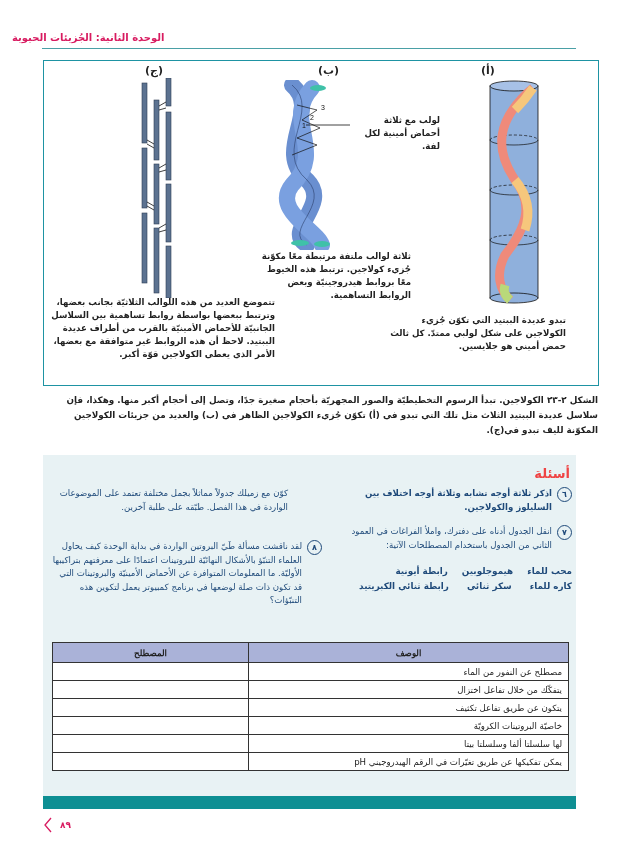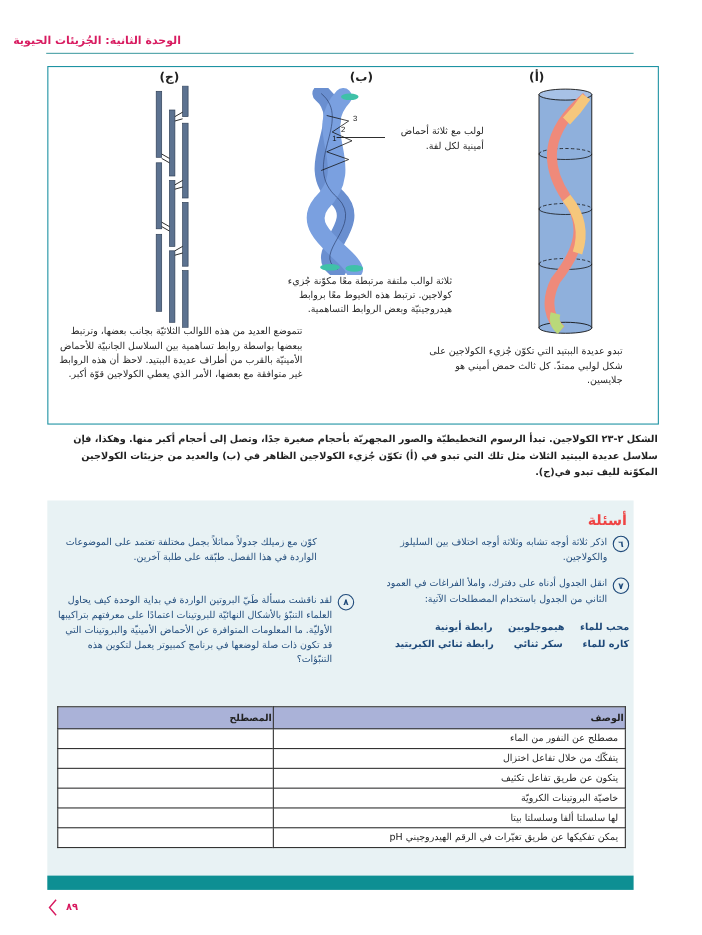--- a/index.html
+++ b/index.html
@@ -3,29 +3,29 @@
 <meta charset="utf-8">
 <style>
   html,body{margin:0;padding:0;background:#fff;}
   body{width:638px;height:850px;position:relative;overflow:hidden;font-family:"DejaVu Sans",sans-serif;color:#222;}
   .abs{position:absolute;}
   .rtl{direction:rtl;text-align:right;}
   .header-title{left:12px;top:32px;font-size:10px;font-weight:bold;color:#d81b60;white-space:nowrap;}
   .header-rule{left:42px;top:48px;width:534px;height:1px;background:#4aa0a6;}
   .figure-box{left:43px;top:60px;width:556px;height:326px;border:1.5px solid #1e93a3;box-sizing:border-box;}
   .panel-label{font-size:11px;font-weight:bold;color:#222;}
-  .fig-text{font-size:8.6px;line-height:13px;color:#222;}
+  .fig-text{font-size:8.6px;line-height:13px;color:#222;font-weight:bold;}
   .caption{left:46px;top:393px;width:552px;font-size:8.8px;line-height:15px;font-weight:bold;color:#222;}
   .questions-box{left:43px;top:455px;width:533px;height:341px;background:#e8f2f4;}
   .q-heading{font-size:13px;font-weight:bold;color:#ef4444;}
   .q-text{font-size:8.6px;line-height:13.5px;color:#1f4a7a;}
   .q-num{display:inline-block;width:13px;height:13px;border:1.3px solid #1f4a7a;border-radius:50%;font-size:8px;line-height:13px;text-align:center;color:#1f4a7a;font-weight:bold;}
   .terms{font-size:8.8px;font-weight:bold;color:#1f4a7a;line-height:15px;}
   table.q-table{position:absolute;left:52px;top:642px;width:517px;border-collapse:collapse;font-size:8.6px;direction:rtl;}
-  .q-table th{background:#aab2d8;border:1px solid #333;height:17px;font-weight:bold;text-align:right;color:#222;}
+  .q-table th{background:#aab2d8;border:1px solid #333;height:17px;font-weight:bold;text-align:center;color:#222;font-family:Liberation Serif, serif;}
   .q-table td{border:1px solid #333;height:17px;background:#fff;padding:0 6px;text-align:right;color:#222;}
   .footer-bar{left:43px;top:796px;width:533px;height:13px;background:#0e8f93;}
   .page-num{left:60px;top:820px;font-size:9px;color:#d81b60;font-weight:bold;}
   .chevron{left:42px;top:817px;}
 </style>
 </head>
 <body>
 
 <div class="abs header-title rtl">الوحدة الثانية: الجُزيئات الحيوية</div>
 <div class="abs header-rule"></div>
@@ -99,21 +99,21 @@
 
 <div class="abs caption rtl">الشكل ٢-٢٣ الكولاجين. تبدأ الرسوم التخطيطيّة والصور المجهريّة بأحجام صغيرة جدًا، وتصل إلى أحجام أكبر منها. وهكذا، فإن سلاسل عديدة الببتيد الثلاث مثل تلك التي تبدو في (أ) تكوّن جُزيء الكولاجين الظاهر في (ب) والعديد من جزيئات الكولاجين المكوّنة لليف تبدو في(ج).</div>
 
 <div class="abs questions-box"></div>
 
 <div class="abs q-heading rtl" style="left:500px;top:466px;width:70px;">أسئلة</div>
 
 <div class="abs rtl" style="left:330px;top:487px;width:242px;">
   <div style="display:flex;flex-direction:row;gap:5px;align-items:flex-start;">
     <span class="q-num">٦</span>
-    <span class="q-text" style="flex:1;">اذكر ثلاثة أوجه تشابه وثلاثة أوجه اختلاف بين السليلوز والكولاجين.</span>
+    <span class="q-text" style="flex:1;font-weight:bold;">اذكر ثلاثة أوجه تشابه وثلاثة أوجه اختلاف بين السليلوز والكولاجين.</span>
   </div>
 </div>
 
 <div class="abs rtl" style="left:330px;top:525px;width:242px;">
   <div style="display:flex;flex-direction:row;gap:5px;align-items:flex-start;">
     <span class="q-num">٧</span>
     <span class="q-text" style="flex:1;">انقل الجدول أدناه على دفترك، واملأ الفراغات في العمود الثاني من الجدول باستخدام المصطلحات الآتية:</span>
   </div>
 </div>
 

